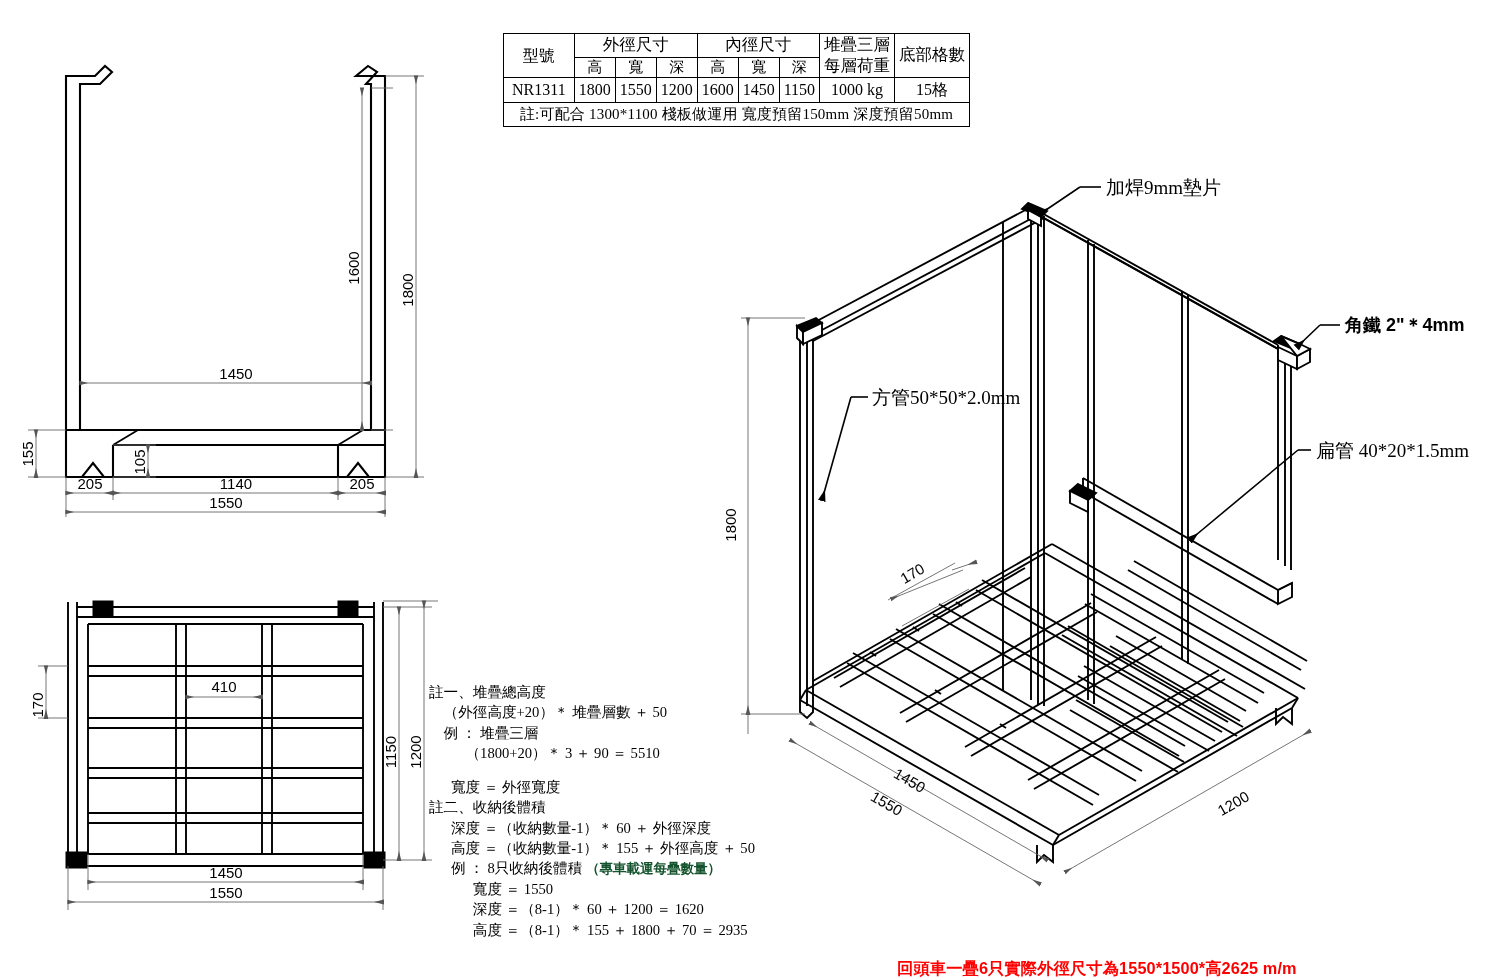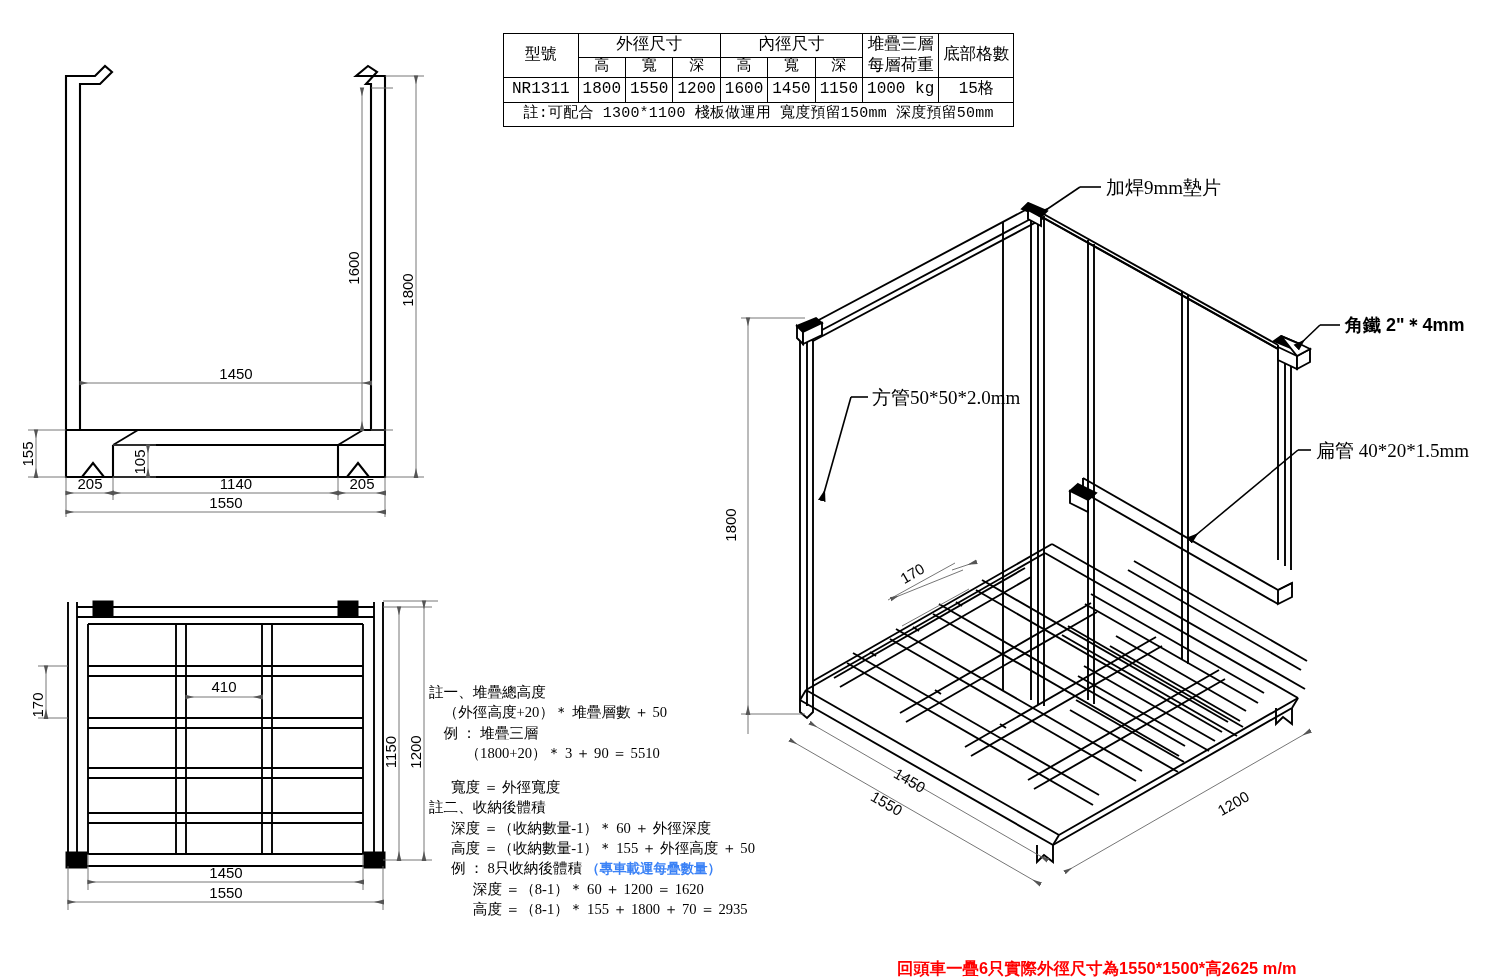--- a/index.html
+++ b/index.html
@@ -1,31 +1,31 @@
 <!DOCTYPE html>
 <html><head>
 <meta charset="utf-8">
 <style>
   html,body{margin:0;padding:0;background:#ffffff;}
   body{width:1500px;height:980px;position:relative;overflow:hidden;
        font-family:"Liberation Serif", serif;color:#000;}
   #sheet{position:absolute;left:0;top:0;width:1500px;height:980px;}
   svg{display:block;}
   .tbl{position:absolute;left:503px;top:33px;border-collapse:collapse;
-       font-family:Liberation Mono, monospace;border-radius:10px;}
+       font-family:Liberation Serif, serif;border-radius:10px;}
   .tbl td{border:1.4px solid #000;text-align:center;vertical-align:middle;
           padding:1px 4px;font-size:16px;line-height:1.12;white-space:nowrap;}
   .tbl td.hdr{font-size:16.5px;}
   .tbl td.note{font-size:15px;padding:3px 6px;letter-spacing:.2px;}
   .tbl td.model{font-size:16px;padding:3px 8px;}
   .tbl td.sub{font-size:15px;padding:0 10px;}
   .notes{position:absolute;left:429px;top:682px;width:400px;
          font-family:"Liberation Serif", serif;font-size:14.6px;line-height:1.39;}
   .notes .ln{white-space:pre;}
-  .notes .red{color:#3b82f6;font-family:"Liberation Sans",sans-serif;
+  .notes .red{color:#14532d;font-family:"Liberation Sans",sans-serif;
               font-weight:bold;font-size:13.5px;}
   .warn{position:absolute;left:897px;top:910px;color:#f00;
         font-family:"Liberation Sans", sans-serif;font-weight:bold;
         font-size:16.3px;line-height:1.45;white-space:pre;letter-spacing:.1px;}
   .dimtxt{font-family:"Liberation Sans", sans-serif;font-size:15px;fill:#000;}
   .lbl{font-family:"Liberation Serif", serif;font-size:19px;fill:#000;}
   .lblb{font-family:"Liberation Sans", sans-serif;font-size:18px;fill:#000;font-weight:bold;}
 </style>
 </head>
 <body>
@@ -390,20 +390,21 @@
   <div class="ln">註一、堆疊總高度</div>
   <div class="ln">    （外徑高度+20）＊ 堆疊層數 ＋ 50</div>
   <div class="ln">    例 ： 堆疊三層</div>
   <div class="ln">          （1800+20）＊ 3 ＋ 90 ＝ 5510</div>
   <div class="ln" style="height:14px">&nbsp;</div>
   <div class="ln">      寬度 ＝ 外徑寬度</div>
   <div class="ln">註二、收納後體積</div>
   <div class="ln">      深度 ＝（收納數量-1）＊ 60 ＋ 外徑深度</div>
   <div class="ln">      高度 ＝（收納數量-1）＊ 155 ＋ 外徑高度 ＋ 50</div>
   <div class="ln"><span>      例 ： 8只收納後體積 </span><span class="red">（專車載運每疊數量）</span></div>
+  <div class="ln">            寬度 ＝ 1550</div>
   <div class="ln">            深度 ＝（8-1）＊ 60 ＋ 1200 ＝ 1620</div>
   <div class="ln">            高度 ＝（8-1）＊ 155 ＋ 1800 ＋ 70 ＝ 2935</div>
 </div>
 
 <div class="warn">
   <div>回頭車一疊6只實際外徑尺寸為1550*1500*高2625 m/m</div>
   
 </div>
 
 </div>

